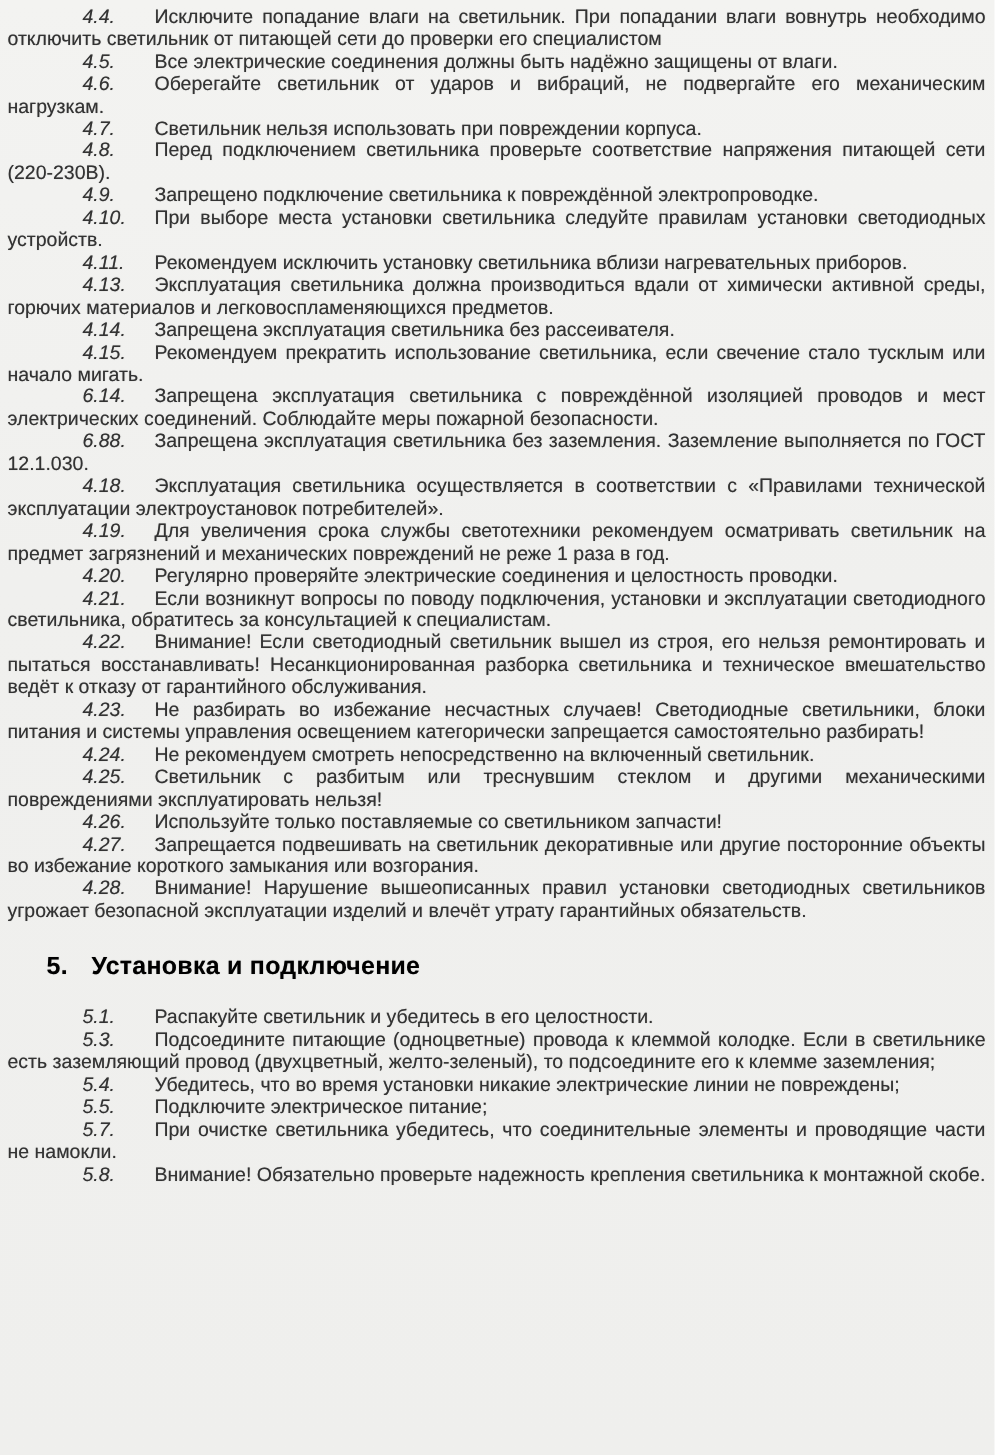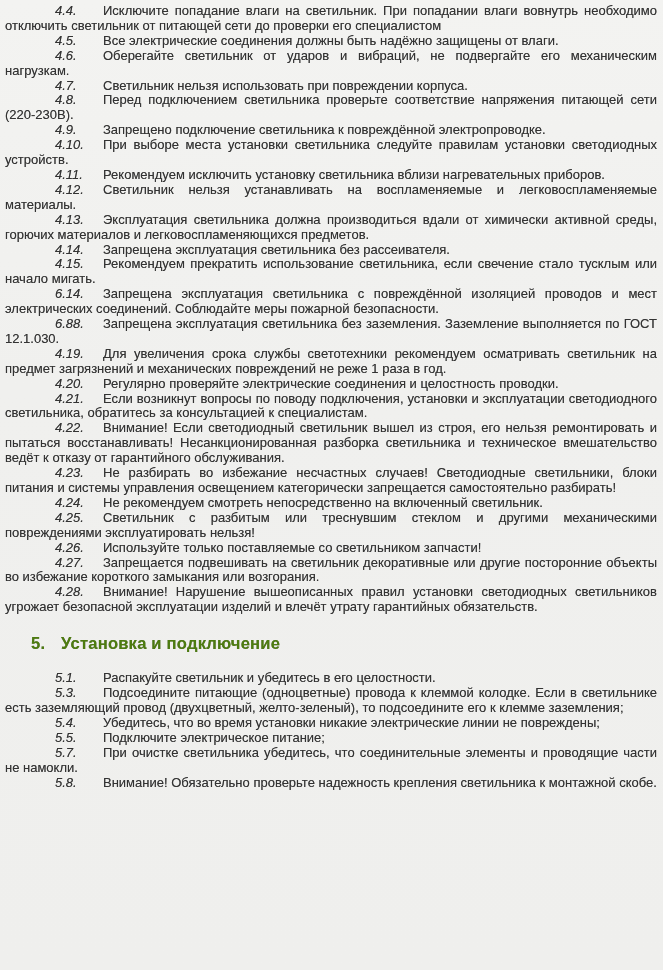--- a/index.html
+++ b/index.html
@@ -26,21 +26,21 @@
     display: inline-block;
     width: 48px;
     text-indent: 0;
     vertical-align: baseline;
     font-style: italic;
   }
   h2.heading {
     font-size: 16.6px;
     line-height: 19px;
     font-weight: bold;
-    color: #4d7c0f;
+    color: #000000;
     margin: 19px 0 18px 26px;
     letter-spacing: 0.2px;
   }
   h2.heading .h-num {
     display: inline-block;
     width: 30px;
   }
 </style>
 </head>
 <body style="color: rgb(51, 51, 51);">
@@ -49,26 +49,26 @@
 
   <div id="s4">
       <p class="item"><span class="num">4.4.</span><span>Исключите попадание влаги на светильник. При попадании влаги вовнутрь необходимо отключить светильник от питающей сети до проверки его специалистом</span></p>
       <p class="item"><span class="num">4.5.</span><span>Все электрические соединения должны быть надёжно защищены от влаги.</span></p>
       <p class="item"><span class="num">4.6.</span><span>Оберегайте светильник от ударов и вибраций, не подвергайте его механическим нагрузкам.</span></p>
       <p class="item"><span class="num">4.7.</span><span>Светильник нельзя использовать при повреждении корпуса.</span></p>
       <p class="item"><span class="num">4.8.</span><span>Перед подключением светильника проверьте соответствие напряжения питающей сети (220-230В).</span></p>
       <p class="item"><span class="num">4.9.</span><span>Запрещено подключение светильника к повреждённой электропроводке.</span></p>
       <p class="item"><span class="num">4.10.</span><span>При выборе места установки светильника следуйте правилам установки светодиодных устройств.</span></p>
       <p class="item"><span class="num">4.11.</span><span>Рекомендуем исключить установку светильника вблизи нагревательных приборов.</span></p>
-      <p class="item"><span class="num">4.12.</span><span>Светильник нельзя устанавливать на воспламеняемые и легковоспламеняемые материалы.</span></p>
       <p class="item"><span class="num">4.13.</span><span>Эксплуатация светильника должна производиться вдали от химически активной среды, горючих материалов и легковоспламеняющихся предметов.</span></p>
       <p class="item"><span class="num">4.14.</span><span>Запрещена эксплуатация светильника без рассеивателя.</span></p>
       <p class="item"><span class="num">4.15.</span><span>Рекомендуем прекратить использование светильника, если свечение стало тусклым или начало мигать.</span></p>
       <p class="item"><span class="num">6.14.</span><span>Запрещена эксплуатация светильника с повреждённой изоляцией проводов и мест электрических соединений. Соблюдайте меры пожарной безопасности.</span></p>
       <p class="item"><span class="num">6.88.</span><span>Запрещена эксплуатация светильника без заземления. Заземление выполняется по ГОСТ 12.1.030.</span></p>
+      <p class="item"><span class="num">4.18.</span><span>Эксплуатация светильника осуществляется в соответствии с «Правилами технической эксплуатации электроустановок потребителей».</span></p>
       <p class="item"><span class="num">4.19.</span><span>Для увеличения срока службы светотехники рекомендуем осматривать светильник на предмет загрязнений и механических повреждений не реже 1 раза в год.</span></p>
       <p class="item"><span class="num">4.20.</span><span>Регулярно проверяйте электрические соединения и целостность проводки.</span></p>
       <p class="item"><span class="num">4.21.</span><span>Если возникнут вопросы по поводу подключения, установки и эксплуатации светодиодного светильника, обратитесь за консультацией к специалистам.</span></p>
       <p class="item"><span class="num">4.22.</span><span>Внимание! Если светодиодный светильник вышел из строя, его нельзя ремонтировать и пытаться восстанавливать! Несанкционированная разборка светильника и техническое вмешательство ведёт к отказу от гарантийного обслуживания.</span></p>
       <p class="item"><span class="num">4.23.</span><span>Не разбирать во избежание несчастных случаев! Светодиодные светильники, блоки питания и системы управления освещением категорически запрещается самостоятельно разбирать!</span></p>
       <p class="item"><span class="num">4.24.</span><span>Не рекомендуем смотреть непосредственно на включенный светильник.</span></p>
       <p class="item"><span class="num">4.25.</span><span>Светильник с разбитым или треснувшим стеклом и другими механическими повреждениями эксплуатировать нельзя!</span></p>
       <p class="item"><span class="num">4.26.</span><span>Используйте только поставляемые со светильником запчасти!</span></p>
       <p class="item"><span class="num">4.27.</span><span>Запрещается подвешивать на светильник декоративные или другие посторонние объекты во избежание короткого замыкания или возгорания.</span></p>
       <p class="item"><span class="num">4.28.</span><span>Внимание! Нарушение вышеописанных правил установки светодиодных светильников угрожает безопасной эксплуатации изделий и влечёт утрату гарантийных обязательств.</span></p>

